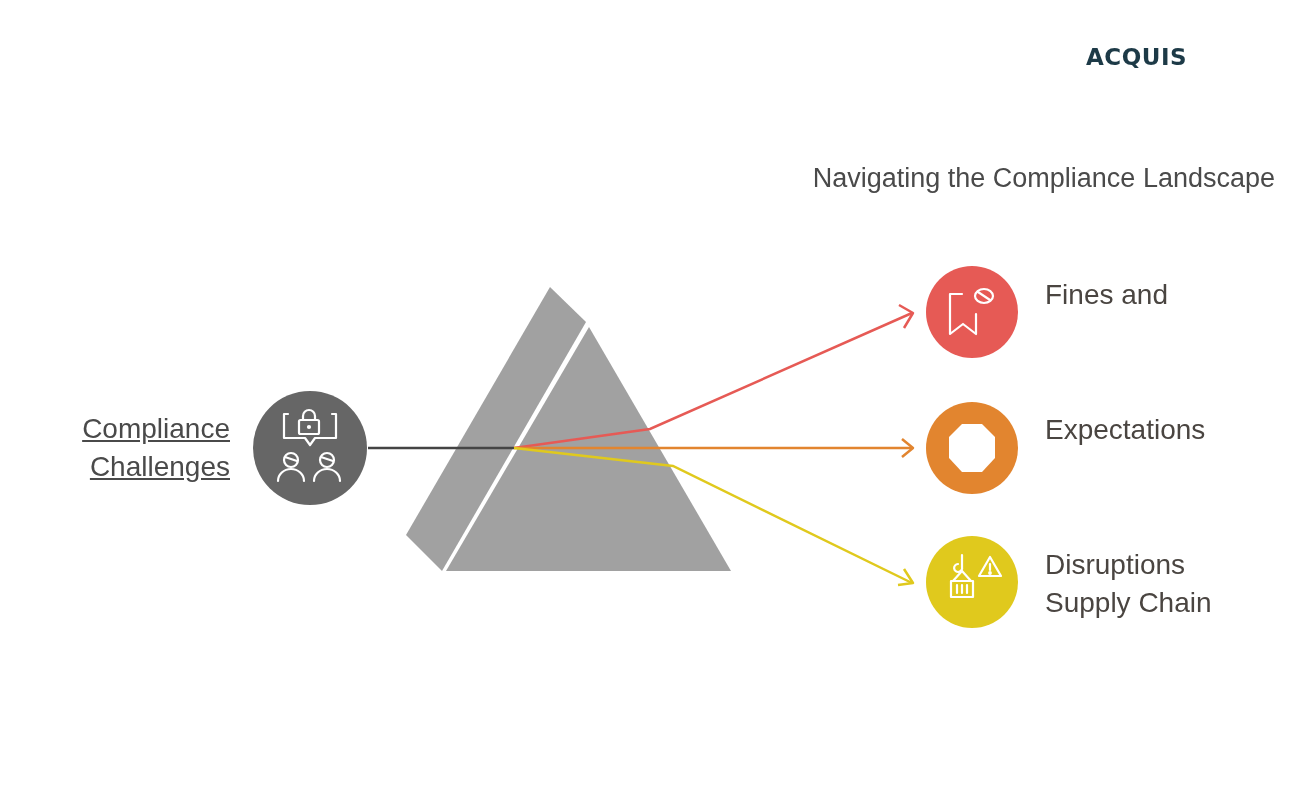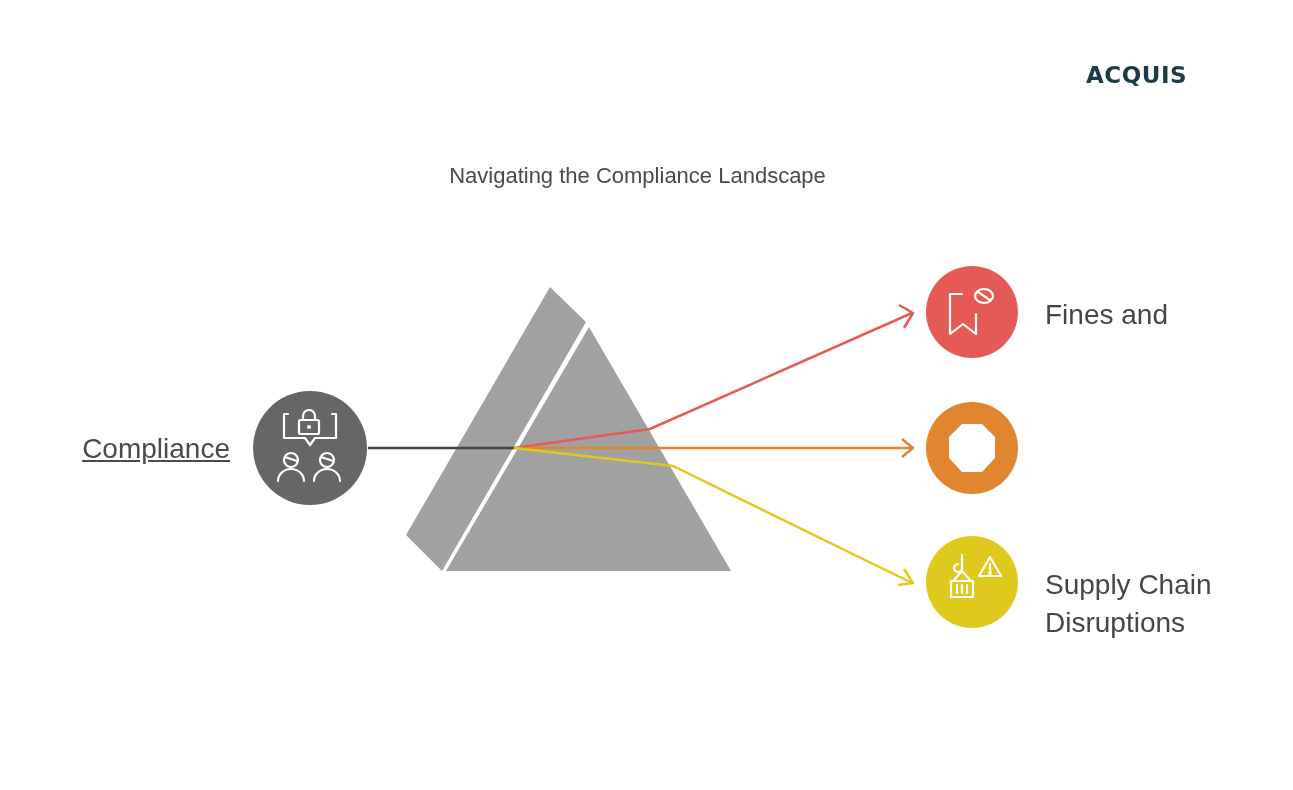--- a/index.html
+++ b/index.html
@@ -1,30 +1,31 @@
 <!DOCTYPE html>
 <html><head>
 <meta charset="utf-8">
 <style>
   html, body { margin:0; padding:0; background:#ffffff; }
   body { width:1293px; height:790px; position:relative; overflow:hidden; font-family:"Liberation Sans", sans-serif; }
-  .logo { position:absolute; left:1086px; top:62px; font-family:"DejaVu Sans", sans-serif; font-weight:bold; font-size:23px; letter-spacing:0.5px; color:#1d3a47; }
-  .title { position:absolute; left:0; width:1275px; top:163px; text-align:center; font-size:22px; color:#4a4a4a; }
-  .label { position:absolute; font-size:28px; line-height:38px; color:#4a4541;margin-top:20px; }
+  .logo { position:absolute; left:1086px; top:44px; font-family:"DejaVu Sans", sans-serif; font-weight:bold; font-size:23px; letter-spacing:0.5px; color:#1d3a47; }
+  .title { position:absolute; left:0; width:1275px; top:163px; text-align:right; font-size:27px; color:#4a4a4a; }
+  .label { position:absolute; font-size:28px; line-height:38px; color:#4a4541; }
   .label-left { left:40px; top:410px; width:190px; text-align:right; color:#4a4a4a;text-decoration:underline; }
   svg.diagram { position:absolute; left:0; top:0; }
 </style>
 </head>
 <body>
 
 <div class="logo">ACQUIS</div>
 <div class="title">Navigating the Compliance Landscape</div>
 
 <div class="label label-left">
   <div>Compliance</div>
+  <div>Challenges</div>
 </div>
 
 <svg class="diagram" width="1293" height="790" viewBox="0 0 1293 790">
 
   <g>
     <polygon points="550,287 586,322 442,571 406,535" fill="#a1a1a1"></polygon>
     <polygon points="589,327 731,571 446,571" fill="#a1a1a1"></polygon>
   </g>
 
   <line x1="368" y1="448" x2="514" y2="448" stroke="#444444" stroke-width="2.5"></line>
@@ -84,17 +85,18 @@
       <path d="M990,564 v6"></path>
       <circle cx="990" cy="573" r="0.8" fill="#ffffff"></circle>
     </g>
   </g>
 </svg>
 
 <div class="label" style="left:1045px; top:276px;">
   <div>Fines and</div>
 </div>
 <div class="label" style="left:1045px; top:411px;">
+  <div>Expectations</div>
 </div>
 <div class="label" style="left:1045px; top:546px;">
+  <div>Disruptions</div>
   <div>Supply Chain</div>
-  <div>Disruptions</div>
 </div>
 
 </body></html>

